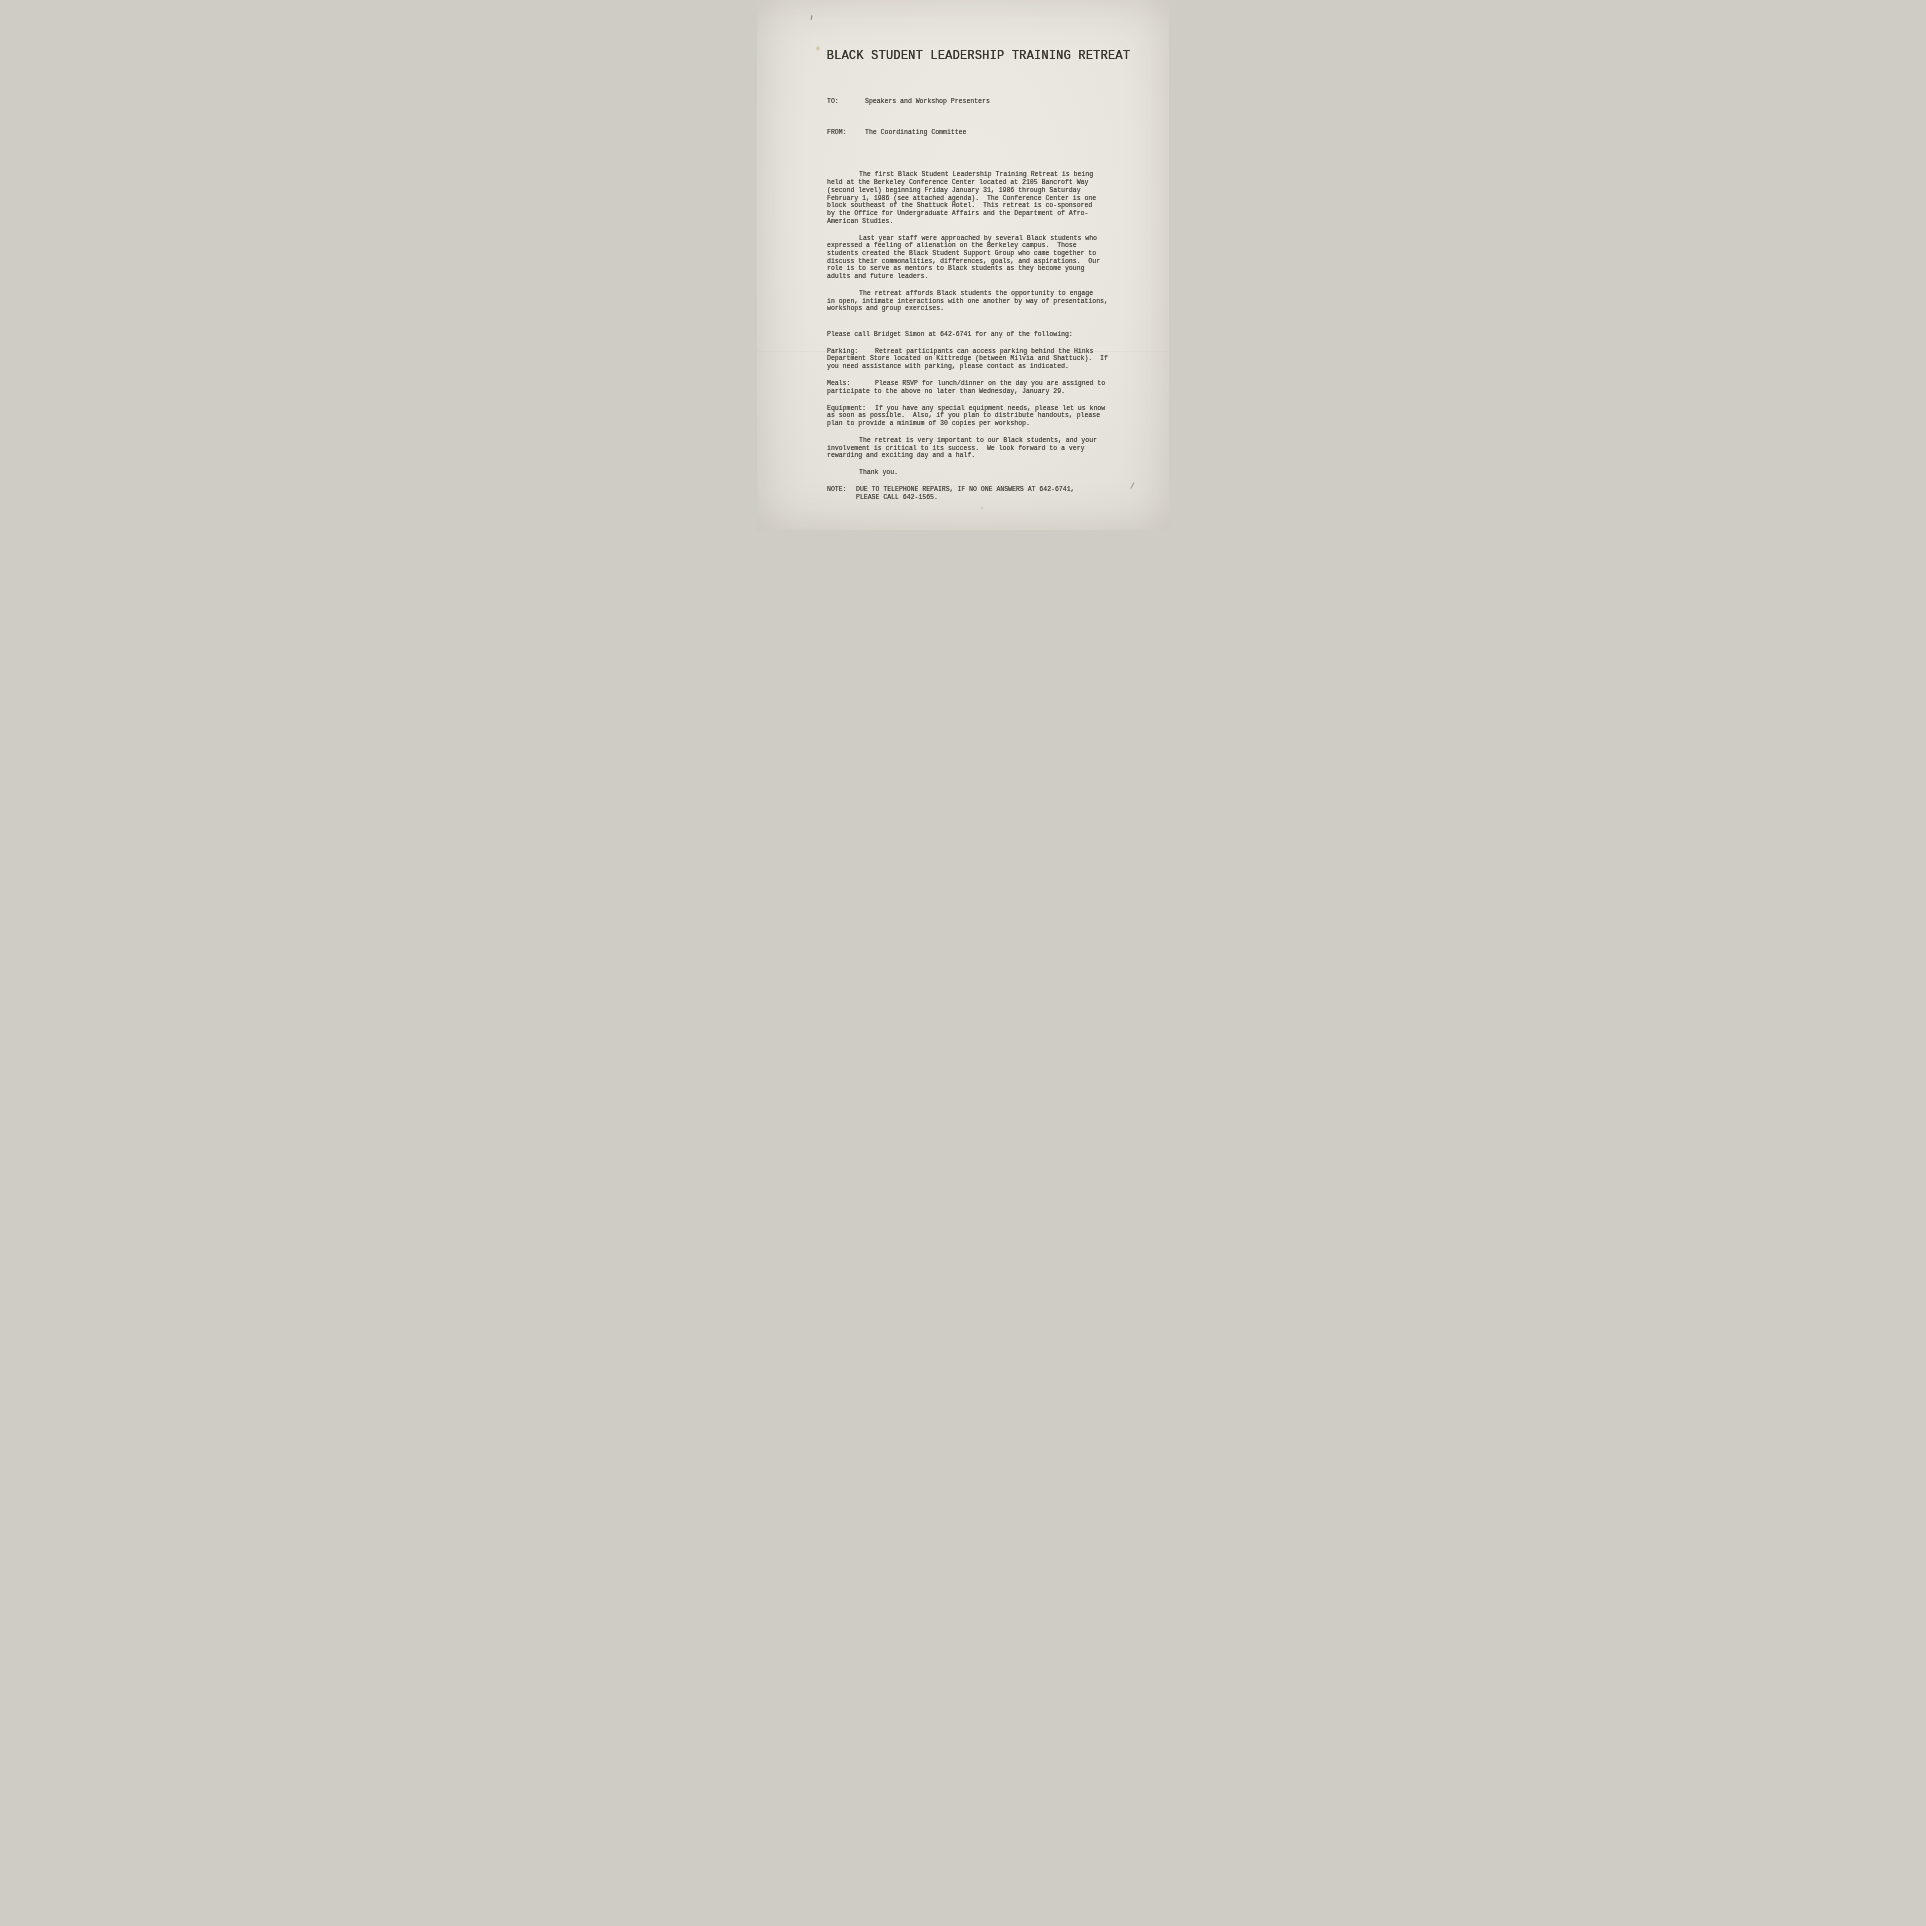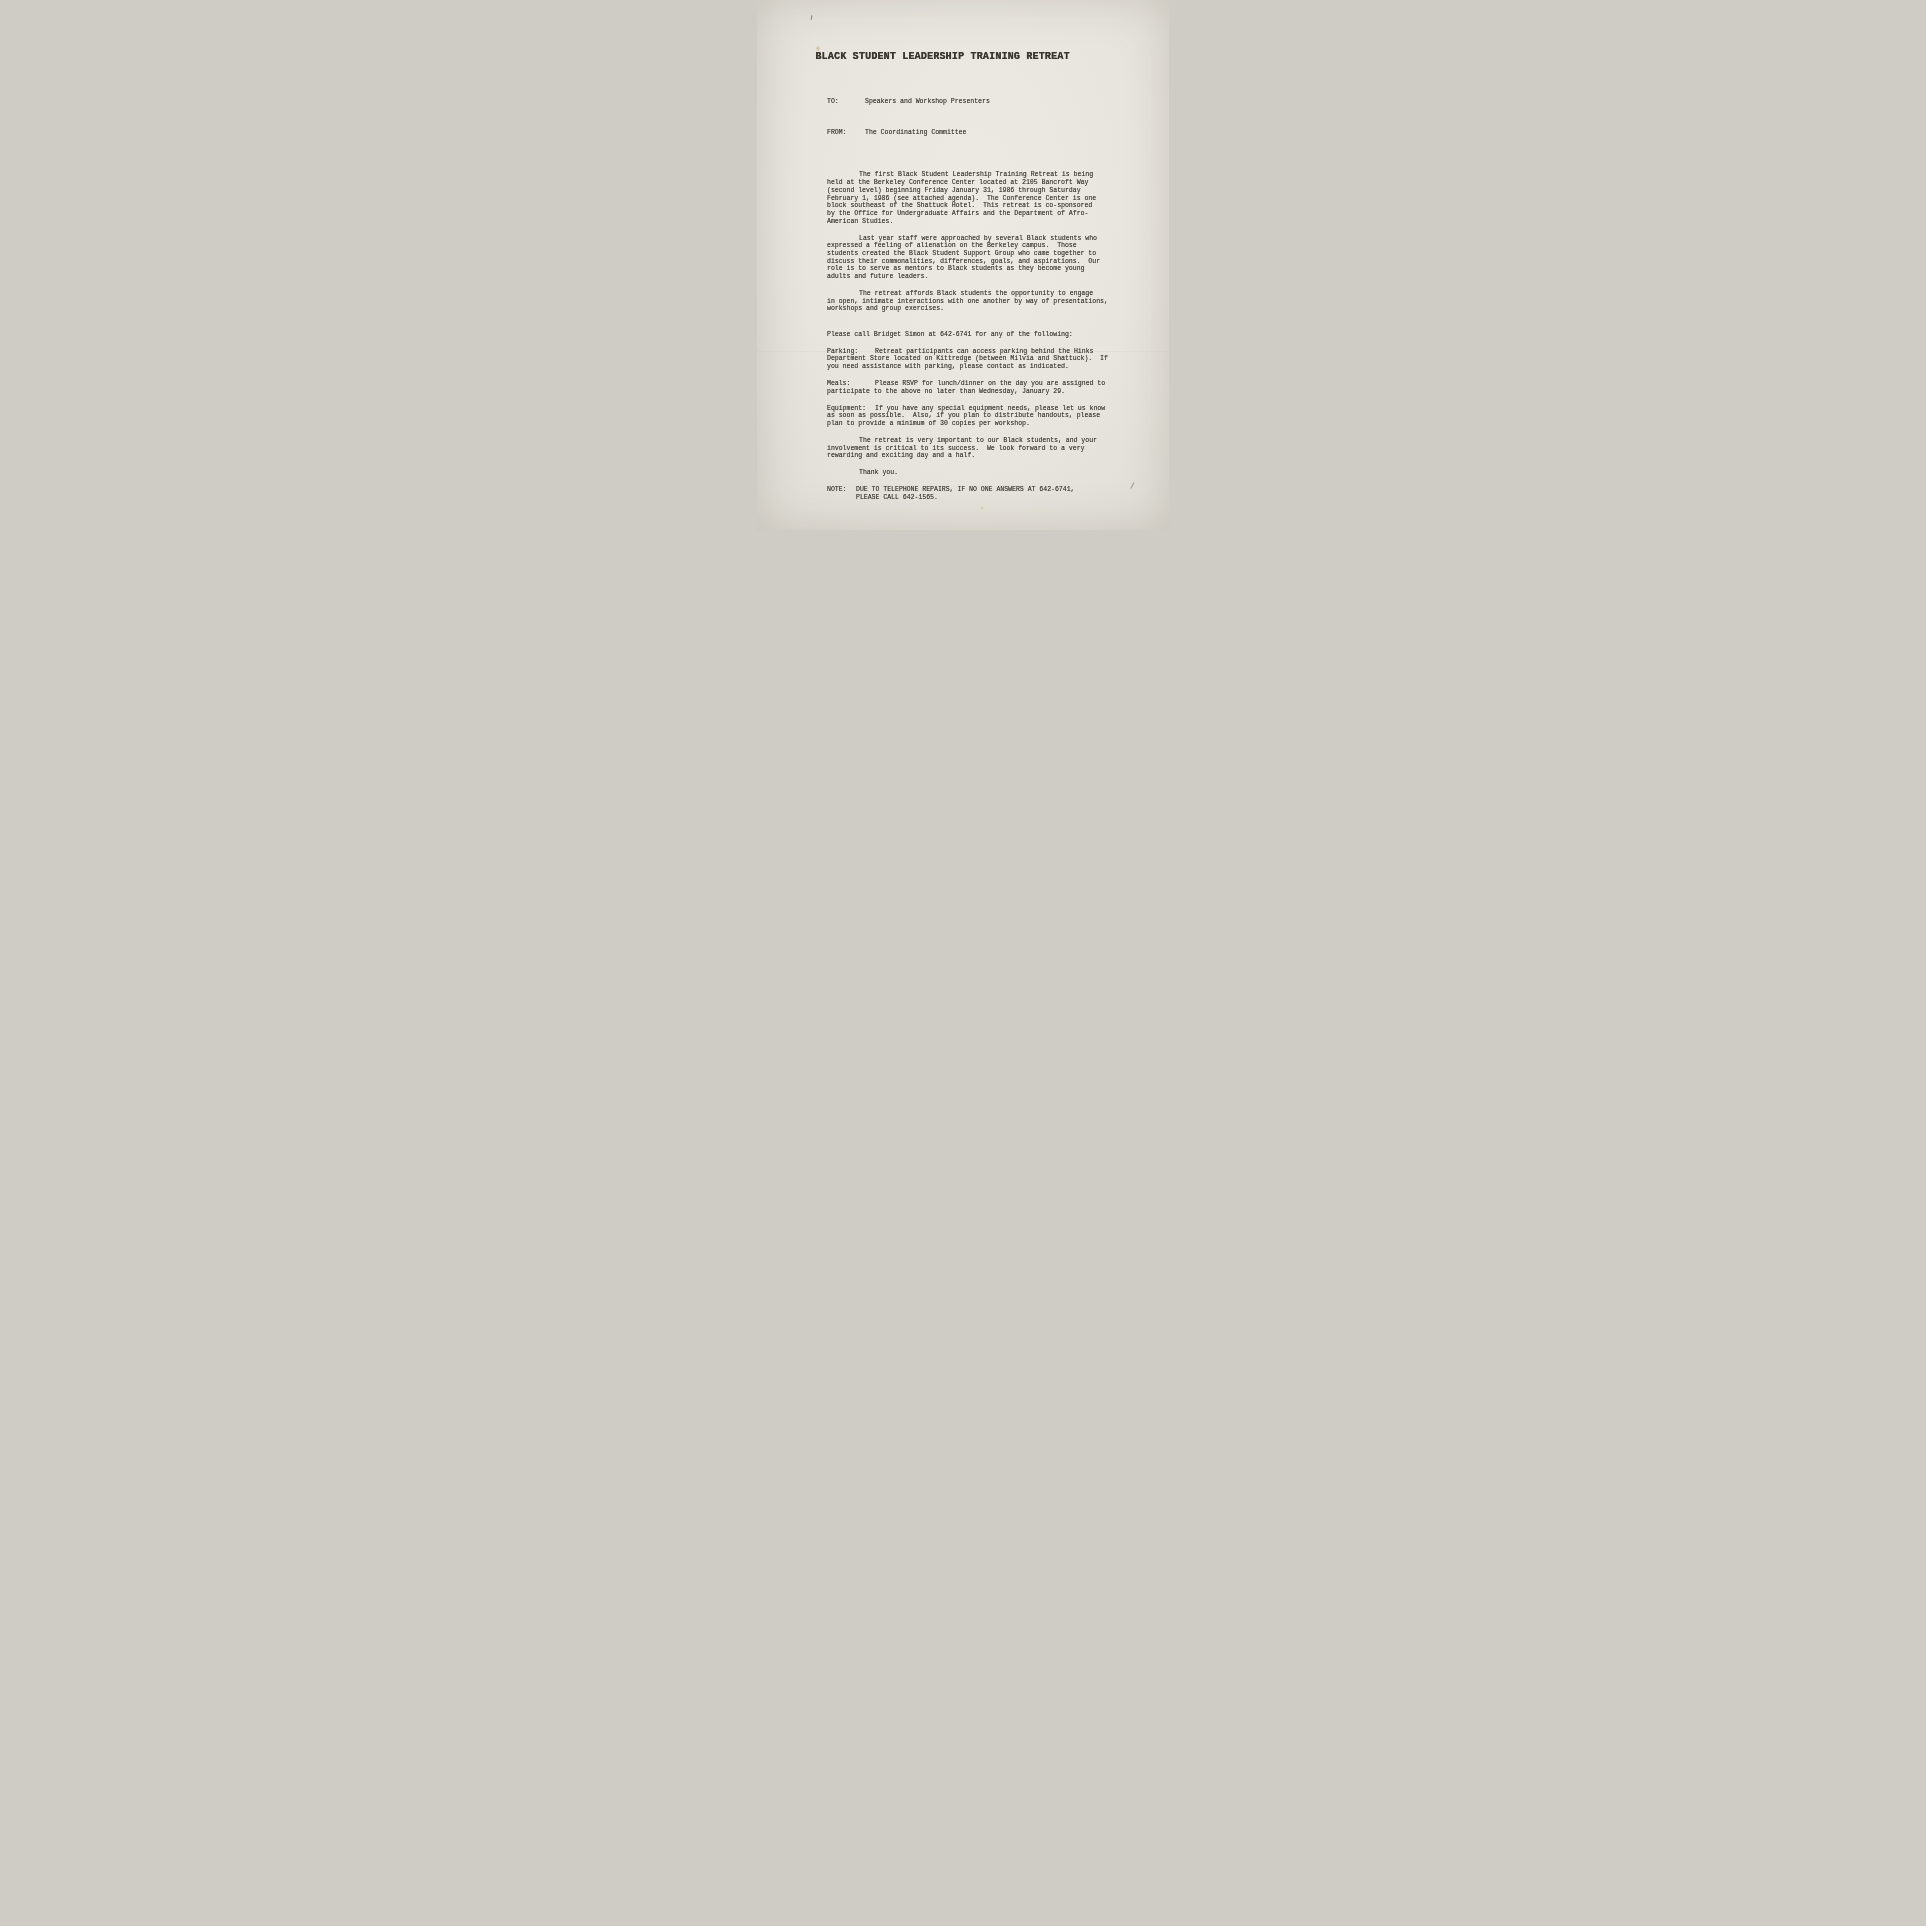--- a/index.html
+++ b/index.html
@@ -20,23 +20,24 @@
     font-size: 6.5px;
     line-height: 7.7px;
   }
   .content {
     position: absolute;
     top: 53px;
     left: 70px;
     width: 326px;
   }
   .title {
-    font-size: 10px;
-    font-weight: bold;
+    font-size: 12px;
+    font-weight: normal;
     letter-spacing: 0.2px;
+    text-align: center;
     margin: 0 0 21.6px;
     transform: translateX(-11.6px);
     text-shadow: 0.2px 0 0 currentColor;
   }
   .memo-text {
     white-space: pre-wrap;
     text-shadow: 0.1px 0 rgba(58, 54, 47, 0.55);
   }
   .hdr { margin-bottom: 19px; }
   .hdr .row { display: flex; }

